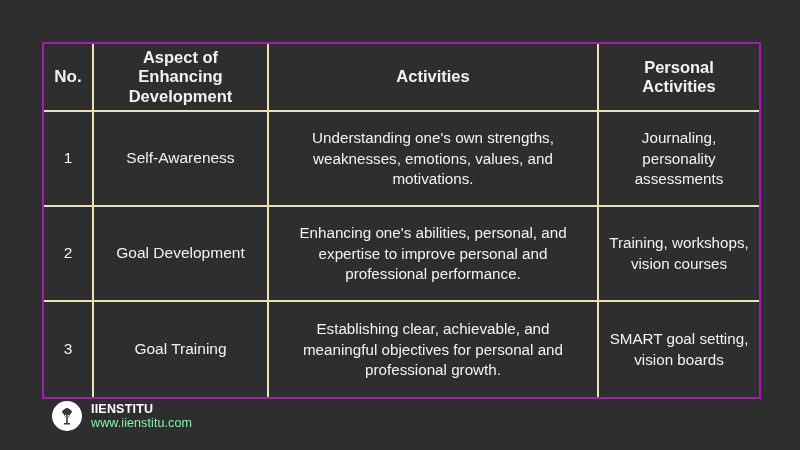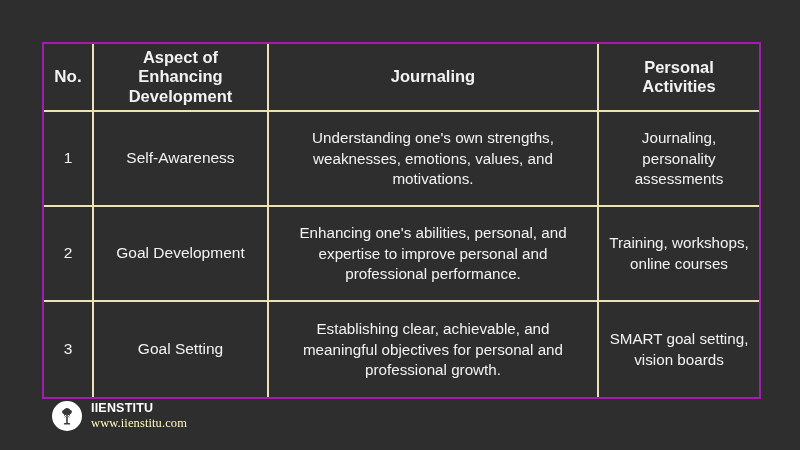--- a/index.html
+++ b/index.html
@@ -78,21 +78,21 @@
   tbody td.cell-aspect { font-size: 15.5px; }
   tbody td.cell-desc { padding-left: 12px; padding-right: 12px; }
   tbody td.cell-example { padding-left: 8px; padding-right: 8px; }
 
   
   #footer-brand {
     position: absolute;
     left: 52px;
     top: 401px;
     display: flex;
-    align-items: flex-start;
+    align-items: flex-end;
     gap: 9px;
   }
   #brand-logo {
     width: 30px;
     height: 30px;
     border-radius: 50%;
     background: #ffffff;
     display: flex;
     align-items: center;
     justify-content: center;
@@ -105,62 +105,61 @@
     justify-content: center;
     line-height: 1.18;
   }
   #brand-name {
     color: #ffffff;
     font-size: 12.5px;
     font-weight: bold;
     letter-spacing: 0.2px;
   }
   #brand-url {
-    color: #fef9c3;
+    color: #86efac;
     font-size: 12.5px;
     font-weight: normal;
     letter-spacing: 0.1px;
-    font-family: Liberation Serif, serif;
   }
 </style>
 </head>
 <body>
 
 <div id="table-wrap">
   <table class="dev-table">
     <colgroup>
       <col class="c-no">
       <col class="c-asp">
       <col class="c-desc">
       <col class="c-ex">
     </colgroup>
     <thead>
       <tr>
         <th class="th-no">No.</th>
         <th>Aspect of Enhancing Development</th>
-        <th>Journaling</th>
+        <th>Activities</th>
         <th>Personal Activities</th>
       </tr>
     </thead>
     <tbody>
       <tr>
         <td class="cell-no">1</td>
         <td class="cell-aspect">Self-Awareness</td>
         <td class="cell-desc">Understanding one's own strengths, weaknesses, emotions, values, and motivations.</td>
         <td class="cell-example">Journaling, personality assessments</td>
       </tr>
       <tr>
         <td class="cell-no">2</td>
         <td class="cell-aspect">Goal Development</td>
         <td class="cell-desc">Enhancing one's abilities, personal, and expertise to improve personal and professional performance.</td>
-        <td class="cell-example">Training, workshops, online courses</td>
+        <td class="cell-example">Training, workshops, vision courses</td>
       </tr>
       <tr>
         <td class="cell-no">3</td>
-        <td class="cell-aspect">Goal Setting</td>
+        <td class="cell-aspect">Goal Training</td>
         <td class="cell-desc">Establishing clear, achievable, and meaningful objectives for personal and professional growth.</td>
         <td class="cell-example">SMART goal setting, vision boards</td>
       </tr>
     </tbody>
   </table>
 </div>
 
 <div id="footer-brand">
   <div id="brand-logo">
     <svg width="22" height="22" viewBox="0 0 22 22" aria-hidden="true">

